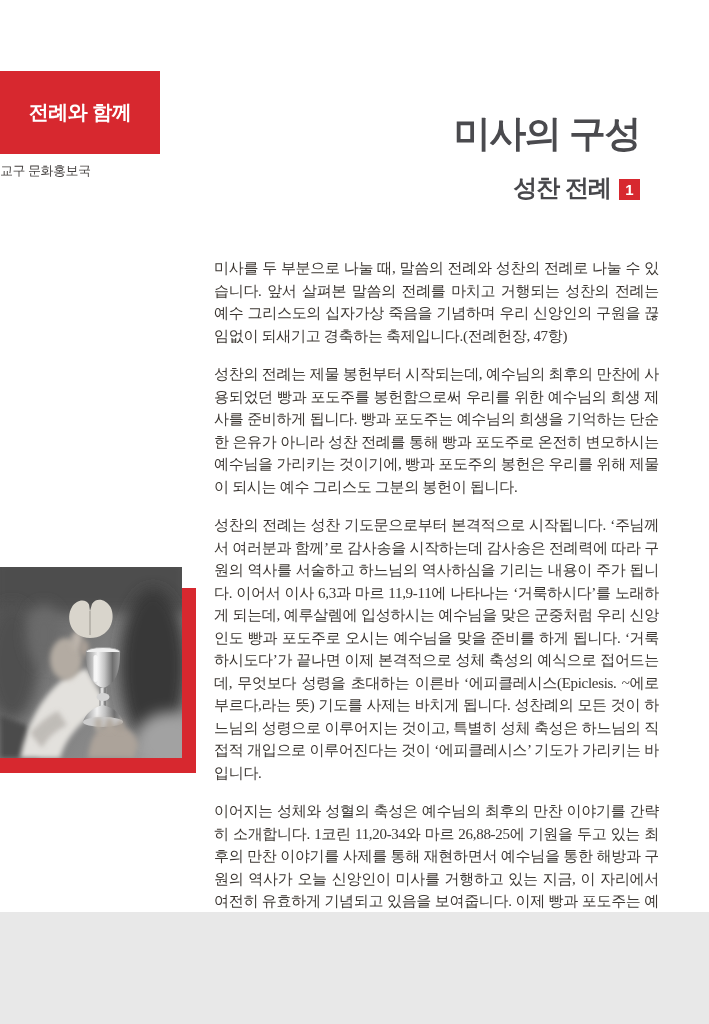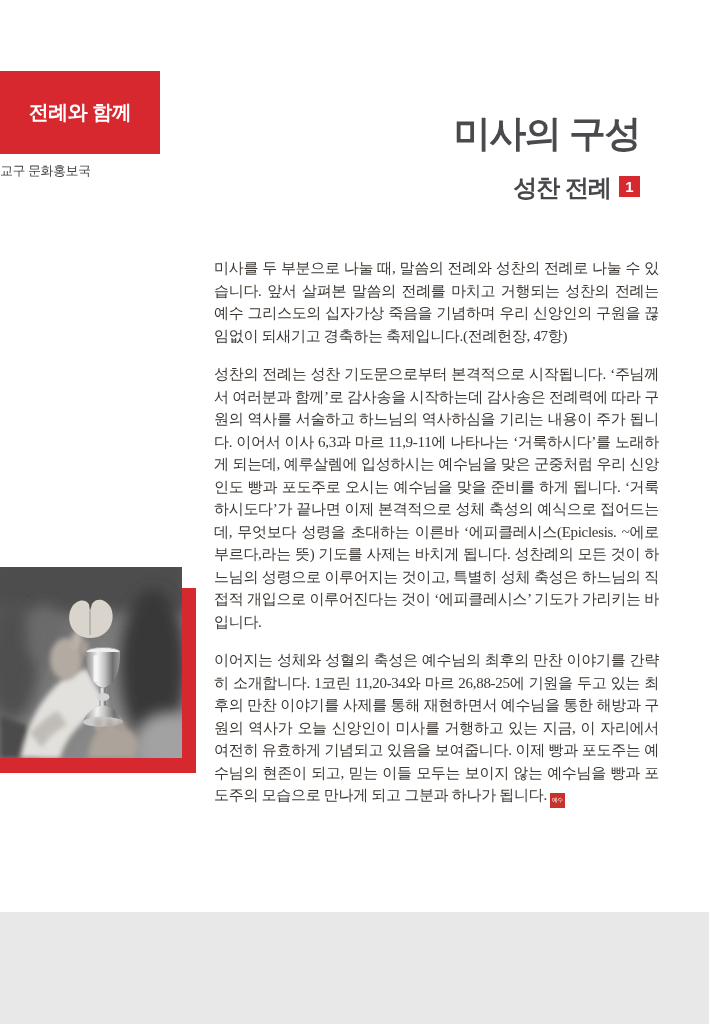--- a/index.html
+++ b/index.html
@@ -24,21 +24,21 @@
   }
   
   .title{
     position:absolute; right:69px; top:115px; margin:0;
     color:#4a4a4e; font-family:"Liberation Sans", sans-serif;
     font-size:37px; font-weight:700; letter-spacing:-1.5px; line-height:1;
     text-align:right; white-space:nowrap;
   }
   .subtitle{
     position:absolute; right:69px; top:176px; height:24px;
-    display:flex; align-items:flex-start; gap:8px;
+    display:flex; align-items:flex-end; gap:8px;
     font-family:"Liberation Sans", sans-serif;
     margin-left:21px;
   }
   .subtitle .sub-text{
     color:#47474b; font-size:24px; font-weight:700; letter-spacing:-1px; line-height:1;
   }
   .subtitle .badge{
     width:21px; height:21px; background:#d7282f; color:#ffffff;
     font-size:15px; font-weight:700; line-height:21px; text-align:center;
     display:inline-block;
@@ -87,20 +87,21 @@
 
   <h1 class="title">미사의 구성</h1>
 
   <div class="subtitle">
     <span class="sub-text">성찬 전례</span>
     <span class="badge">1</span>
   </div>
 
   <div class="body-col">
     <p>미사를 두 부분으로 나눌 때, 말씀의 전례와 성찬의 전례로 나눌 수 있습니다. 앞서 살펴본 말씀의 전례를 마치고 거행되는 성찬의 전례는 예수 그리스도의 십자가상 죽음을 기념하며 우리 신앙인의 구원을 끊임없이 되새기고 경축하는 축제입니다.(전례헌장, 47항)</p>
+    <p>성찬의 전례는 제물 봉헌부터 시작되는데, 예수님의 최후의 만찬에 사용되었던 빵과 포도주를 봉헌함으로써 우리를 위한 예수님의 희생 제사를 준비하게 됩니다. 빵과 포도주는 예수님의 희생을 기억하는 단순한 은유가 아니라 성찬 전례를 통해 빵과 포도주로 온전히 변모하시는 예수님을 가리키는 것이기에, 빵과 포도주의 봉헌은 우리를 위해 제물이 되시는 예수 그리스도 그분의 봉헌이 됩니다.</p>
     <p>성찬의 전례는 성찬 기도문으로부터 본격적으로 시작됩니다. ‘주님께서 여러분과 함께’로 감사송을 시작하는데 감사송은 전례력에 따라 구원의 역사를 서술하고 하느님의 역사하심을 기리는 내용이 주가 됩니다. 이어서 이사 6,3과 마르 11,9-11에 나타나는 ‘거룩하시다’를 노래하게 되는데, 예루살렘에 입성하시는 예수님을 맞은 군중처럼 우리 신앙인도 빵과 포도주로 오시는 예수님을 맞을 준비를 하게 됩니다. ‘거룩하시도다’가 끝나면 이제 본격적으로 성체 축성의 예식으로 접어드는데, 무엇보다 성령을 초대하는 이른바 ‘에피클레시스(Epiclesis. ~에로 부르다,라는 뜻) 기도를 사제는 바치게 됩니다. 성찬례의 모든 것이 하느님의 성령으로 이루어지는 것이고, 특별히 성체 축성은 하느님의 직접적 개입으로 이루어진다는 것이 ‘에피클레시스’ 기도가 가리키는 바입니다.</p>
     <p><span>이어지는 성체와 성혈의 축성은 예수님의 최후의 만찬 이야기를 간략히 소개합니다. 1코린 11,20-34와 마르 26,88-25에 기원을 두고 있는 최후의 만찬 이야기를 사제를 통해 재현하면서 예수님을 통한 해방과 구원의 역사가 오늘 신앙인이 미사를 거행하고 있는 지금, 이 자리에서 여전히 유효하게 기념되고 있음을 보여줍니다. 이제 빵과 포도주는 예수님의 현존이 되고, 믿는 이들 모두는 보이지 않는 예수님을 빵과 포도주의 모습으로 만나게 되고 그분과 하나가 됩니다.</span><span class="seal">예수</span></p>
   </div>
 
   <div class="photo-accent"></div>
 
   <div class="photo">
     <svg viewBox="0 0 182 191" width="182" height="191">
       <defs>
         <linearGradient id="bg" x1="0" y1="0" x2="1" y2="1">

